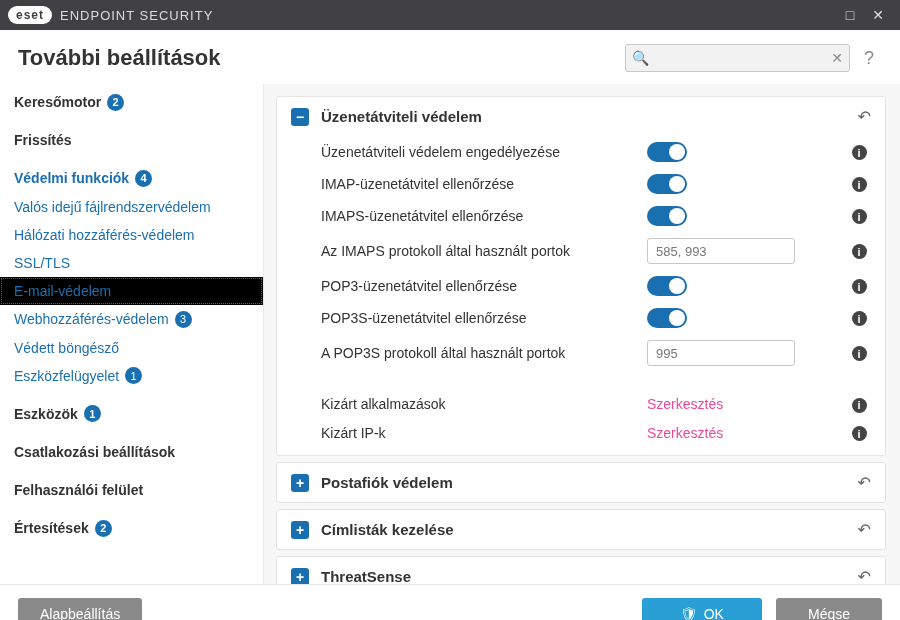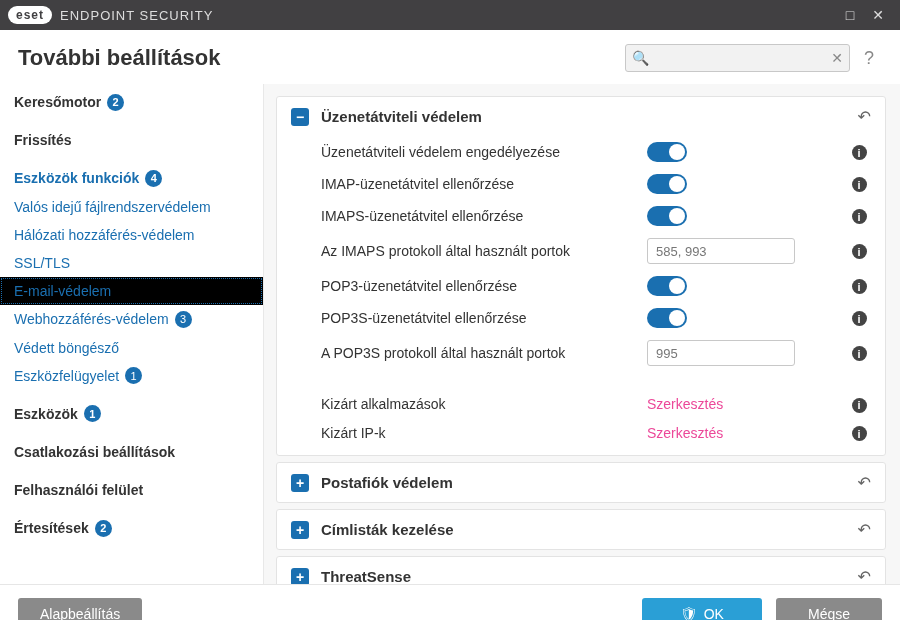--- a/index.html
+++ b/index.html
@@ -77,21 +77,21 @@
     <div class="sb-item bold">
       <span>Keresőmotor</span>
       <span class="badge">2</span>
     </div>
     <div class="sb-gap"></div>
     <div class="sb-item bold">
       <span>Frissítés</span>
     </div>
     <div class="sb-gap"></div>
     <div class="sb-item bold sb-sub">
-      <span>Eszközök funkciók</span>
+      <span>Védelmi funkciók</span>
       <span class="badge">4</span>
     </div>
     <div class="sb-item sb-sub">
       <span>Valós idejű fájlrendszervédelem</span>
     </div>
     <div class="sb-item sb-sub">
       <span>Hálózati hozzáférés-védelem</span>
     </div>
     <div class="sb-item sb-sub">
       <span>SSL/TLS</span>

